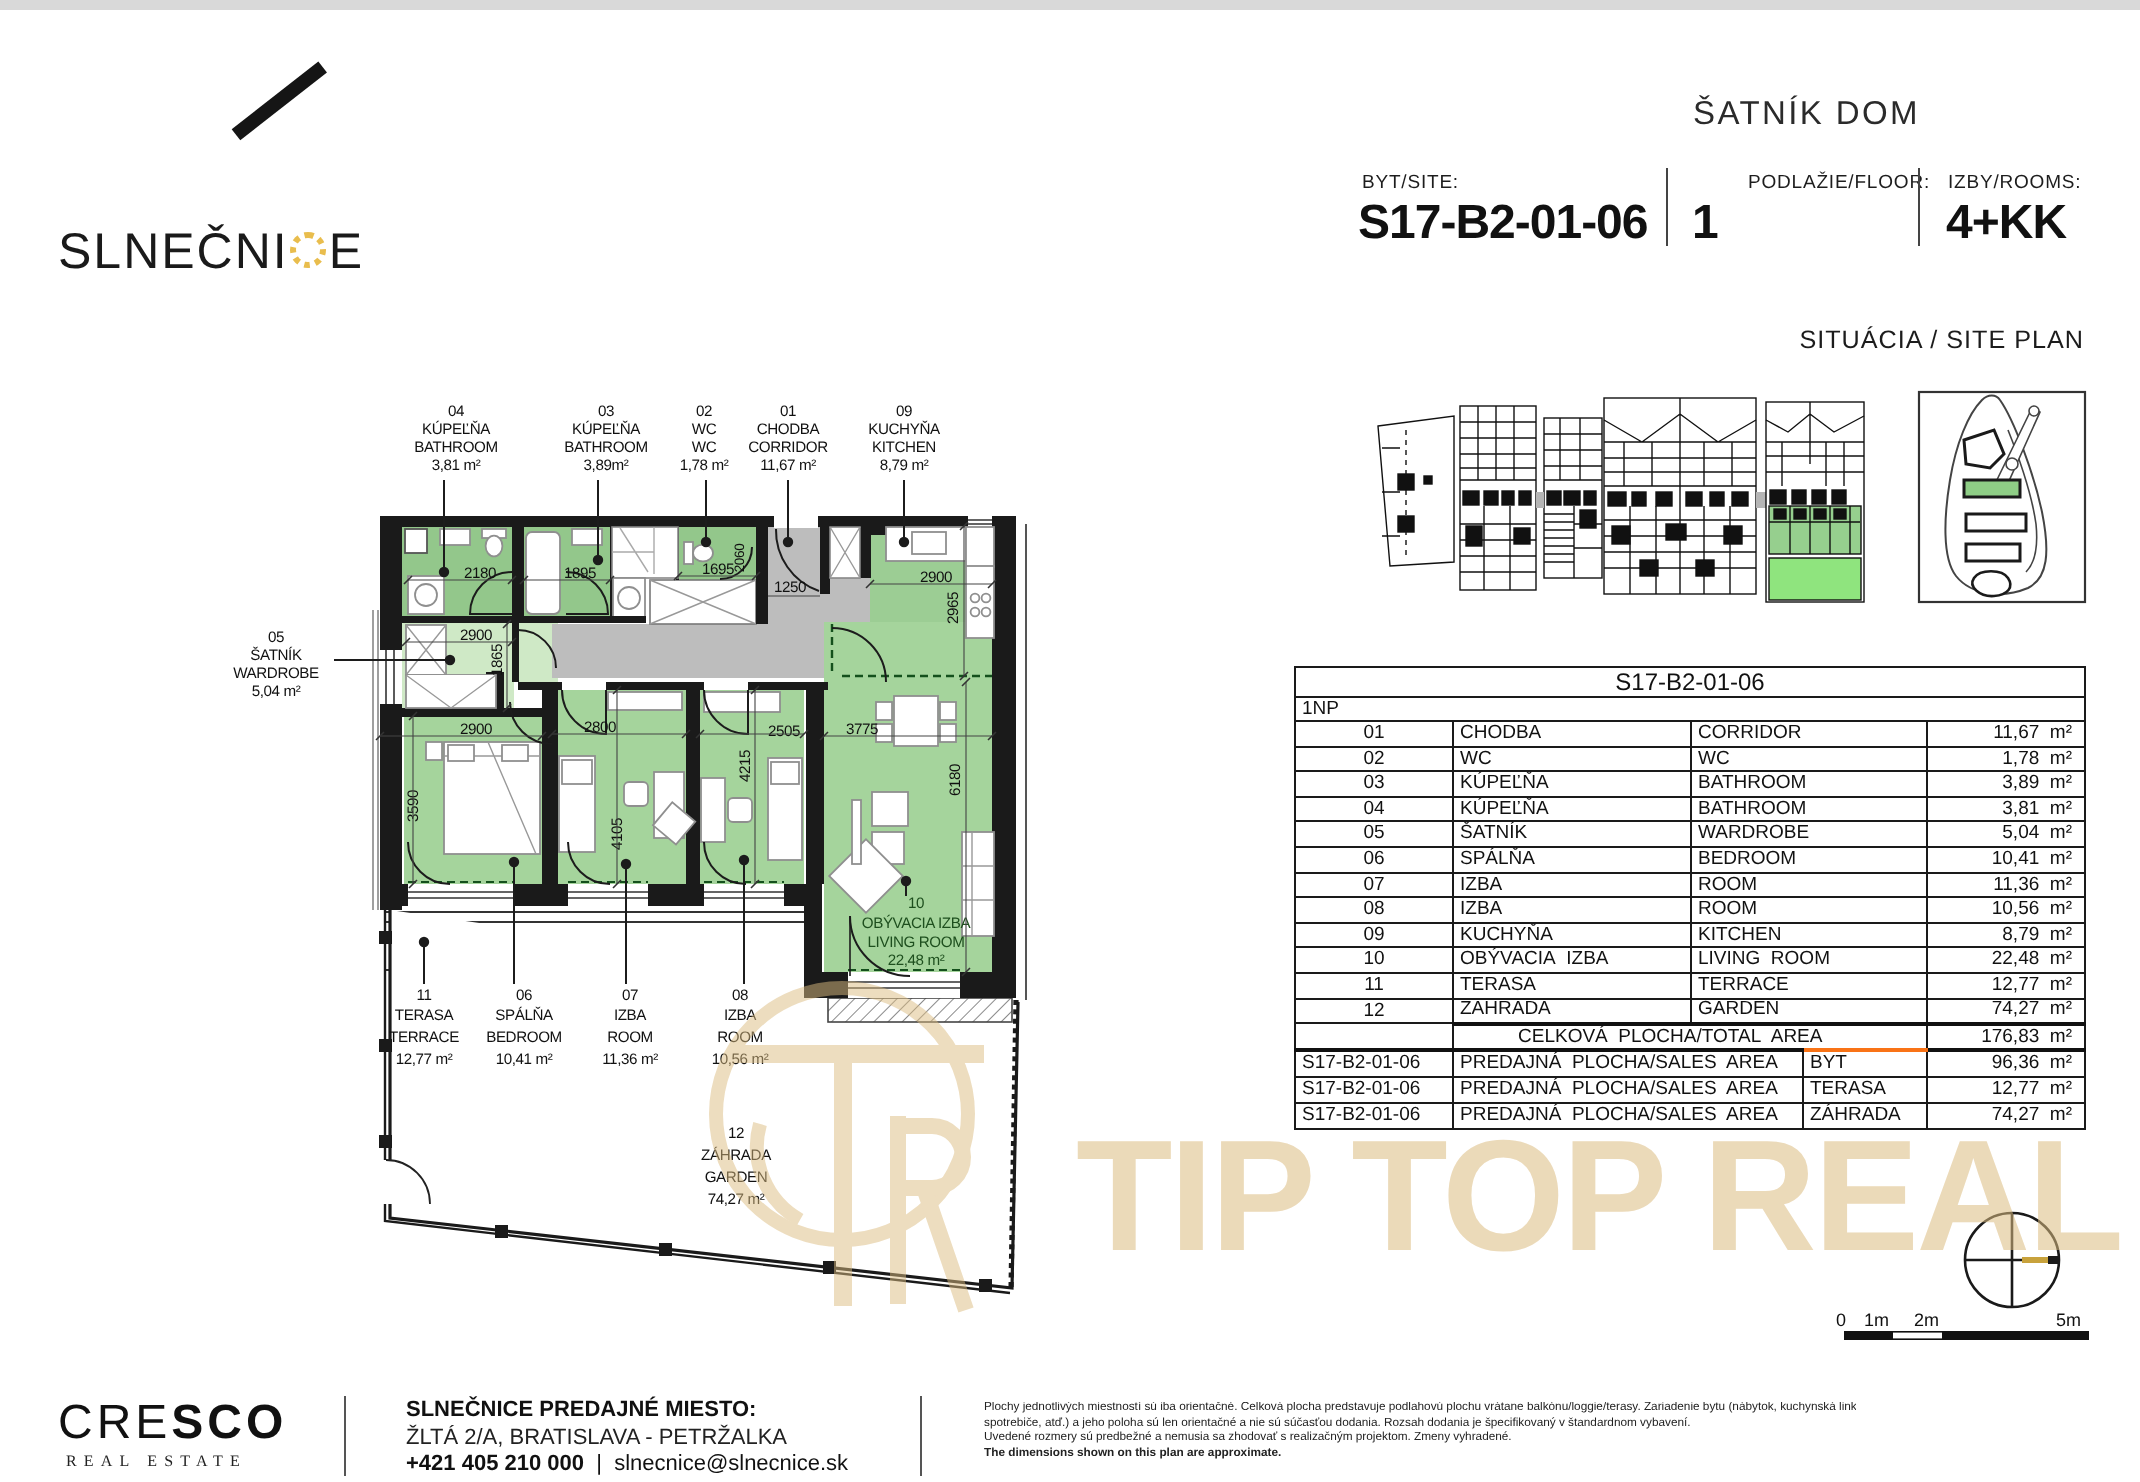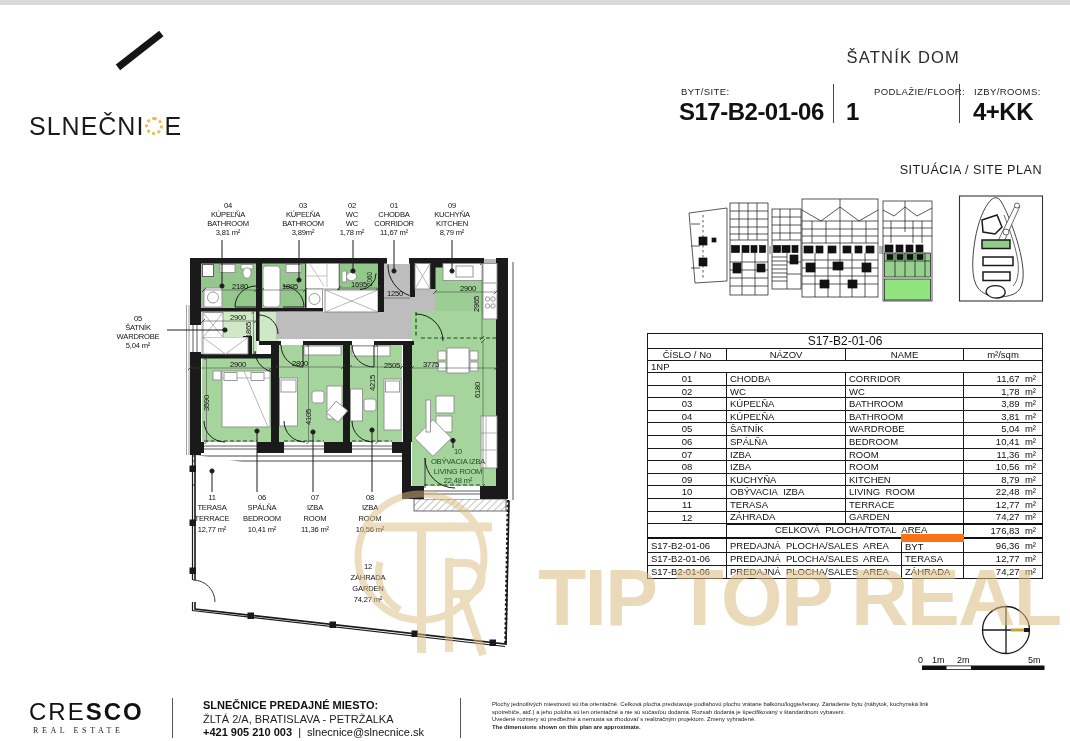--- a/index.html
+++ b/index.html
@@ -621,26 +621,20 @@
           <col style="width:56px">
           <col style="width:62px">
           <col style="width:79px">
         </colgroup>
 
 <tbody>
           <tr>
             <td colspan="5" class="ctr" style="height:14px;font-size:12px;">S17-B2-01-06</td>
           </tr>
 
-<tr>
-            <td class="ctr" style="height:11px;">ČÍSLO / No</td>
-            <td class="ctr">NÁZOV</td>
-            <td colspan="2" class="ctr">NAME</td>
-            <td class="ctr">m²/sqm</td>
-          </tr>
 
 <tr>
             <td colspan="5" style="height:11px;">1NP</td>
           </tr>
 
 <tr>
             <td class="ctr" style="height:11.6px;">01</td>
             <td>CHODBA</td>
             <td colspan="2">CORRIDOR</td>
             <td class="num">11,67&nbsp; m²</td>
@@ -707,28 +701,28 @@
           </tr>
 <tr>
             <td class="ctr" style="height:11.6px;">12</td>
             <td>ZÁHRADA</td>
             <td colspan="2">GARDEN</td>
             <td class="num">74,27&nbsp; m²</td>
           </tr>
 
 <tr>
             <td style="height:12px;"></td>
-            <td colspan="3" style="border-top:2px solid #111;padding-left:48px;margin-top:32px;">CELKOVÁ&nbsp; PLOCHA/TOTAL&nbsp; AREA</td>
+            <td colspan="3" style="border-top:2px solid #111;padding-left:32px;margin-top:32px;">CELKOVÁ&nbsp; PLOCHA/TOTAL&nbsp; AREA</td>
             <td class="num" style="border-top:2px solid #111;">176,83&nbsp; m²</td>
           </tr>
 
 <tr>
             <td style="height:12px;border-top:2px solid #111;">S17-B2-01-06</td>
             <td colspan="2" style="border-top:2px solid #111;">PREDAJNÁ&nbsp; PLOCHA/SALES&nbsp; AREA</td>
-            <td style="border-top:8px solid #f97316;">BYT</td>
+            <td style="border-top:2px solid #f97316;">BYT</td>
             <td class="num" style="border-top:2px solid #111;">96,36&nbsp; m²</td>
           </tr>
 
 <tr>
             <td style="height:12px;">S17-B2-01-06</td>
             <td colspan="2">PREDAJNÁ&nbsp; PLOCHA/SALES&nbsp; AREA</td>
             <td>TERASA</td>
             <td class="num">12,77&nbsp; m²</td>
           </tr>
 
@@ -745,21 +739,21 @@
 <div class="abs" style="left:29px;top:698px;font-size:24px;letter-spacing:2px;color:#111;">CRE<b>SCO</b></div>
 
 <div class="abs" style="left:33px;top:726px;font-size:8px;letter-spacing:3.6px;color:#222;font-family:Liberation Serif, serif;">REAL ESTATE</div>
 
 <div class="abs" style="left:172px;top:698px;width:1px;height:40px;background:#555;"></div>
 
 <div class="abs" style="left:203px;top:699px;font-size:11px;font-weight:bold;color:#111;">SLNEČNICE PREDAJNÉ MIESTO:</div>
 
 <div class="abs" style="left:203px;top:712.5px;font-size:11px;color:#222;">ŽLTÁ 2/A, BRATISLAVA - PETRŽALKA</div>
 
-<div class="abs" style="left:203px;top:726px;font-size:11px;color:#111;"><b>+421 905 210 003</b>&nbsp; |&nbsp; slnecnice@slnecnice.sk</div>
+<div class="abs" style="left:203px;top:726px;font-size:11px;color:#111;"><b>+421 405 210 000</b>&nbsp; |&nbsp; slnecnice@slnecnice.sk</div>
 
 <div class="abs" style="left:460px;top:698px;width:1px;height:40px;background:#555;"></div>
 
 <div class="abs" style="left:492px;top:701px;width:436px;font-size:5.9px;line-height:7.7px;color:#222;white-space:nowrap;overflow:hidden;">Plochy jednotlivých miestností sú iba orientačné. Celková plocha predstavuje podlahovú plochu vrátane balkónu/loggie/terasy. Zariadenie bytu (nábytok, kuchynská linka,<br>spotrebiče, atď.) a jeho poloha sú len orientačné a nie sú súčasťou dodania. Rozsah dodania je špecifikovaný v štandardnom vybavení.<br>Uvedené rozmery sú predbežné a nemusia sa zhodovať s realizačným projektom. Zmeny vyhradené.<br><b>The dimensions shown on this plan are approximate.</b></div>
 
 <svg class="abs" style="left:0;top:0;z-index:30;pointer-events:none;" width="1070" height="741" viewBox="0 0 1070 741">
 <g stroke="#dcbc80" fill="none" opacity="0.5">
 <circle cx="421" cy="557" r="63" stroke-width="7"></circle>
 <path d="M365,527 H492" stroke-width="9"></path>
 <path d="M421.5,531 V653" stroke-width="9"></path>

